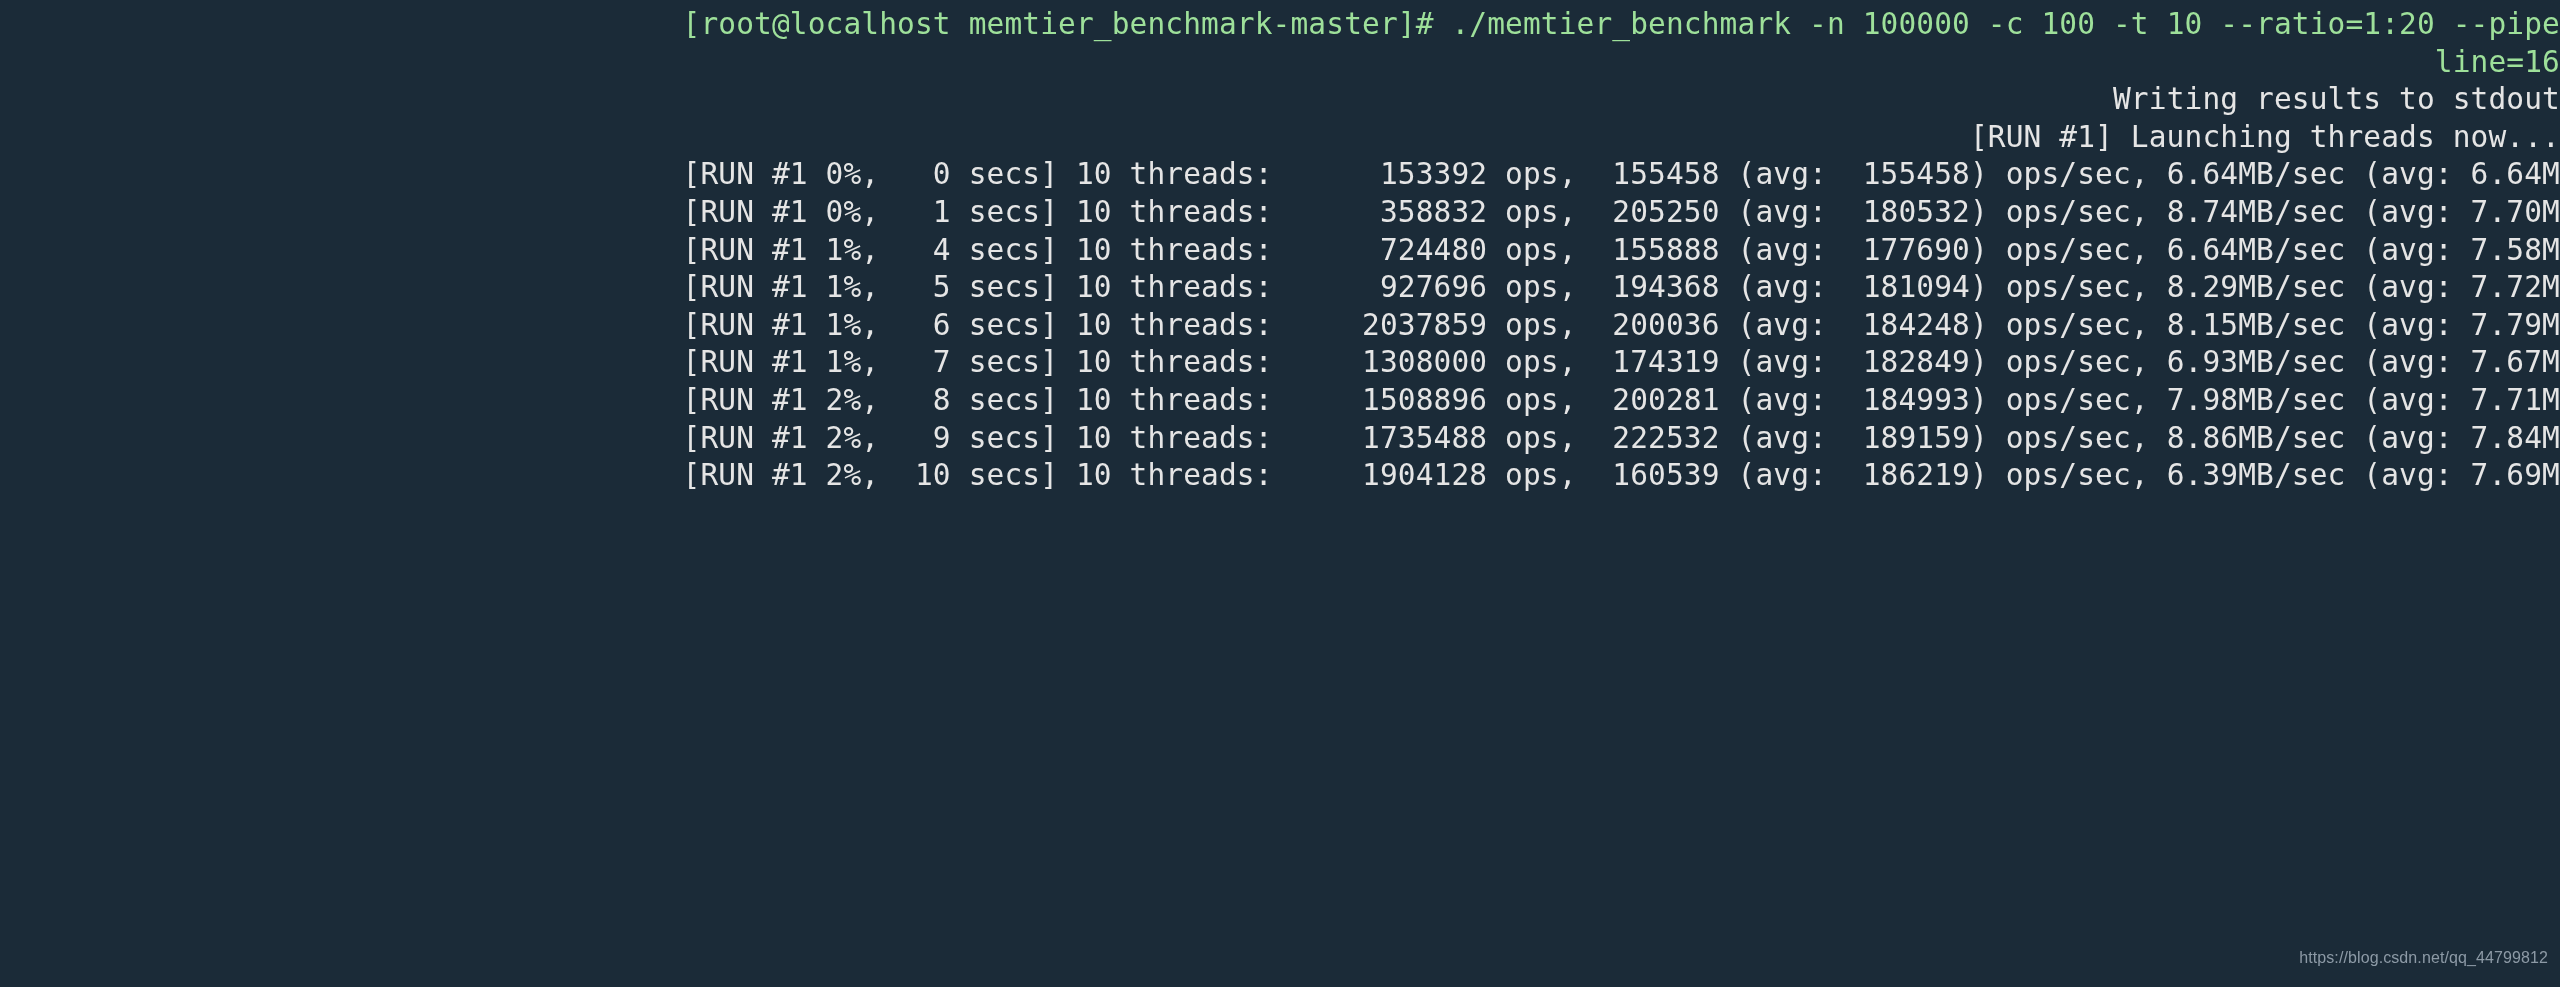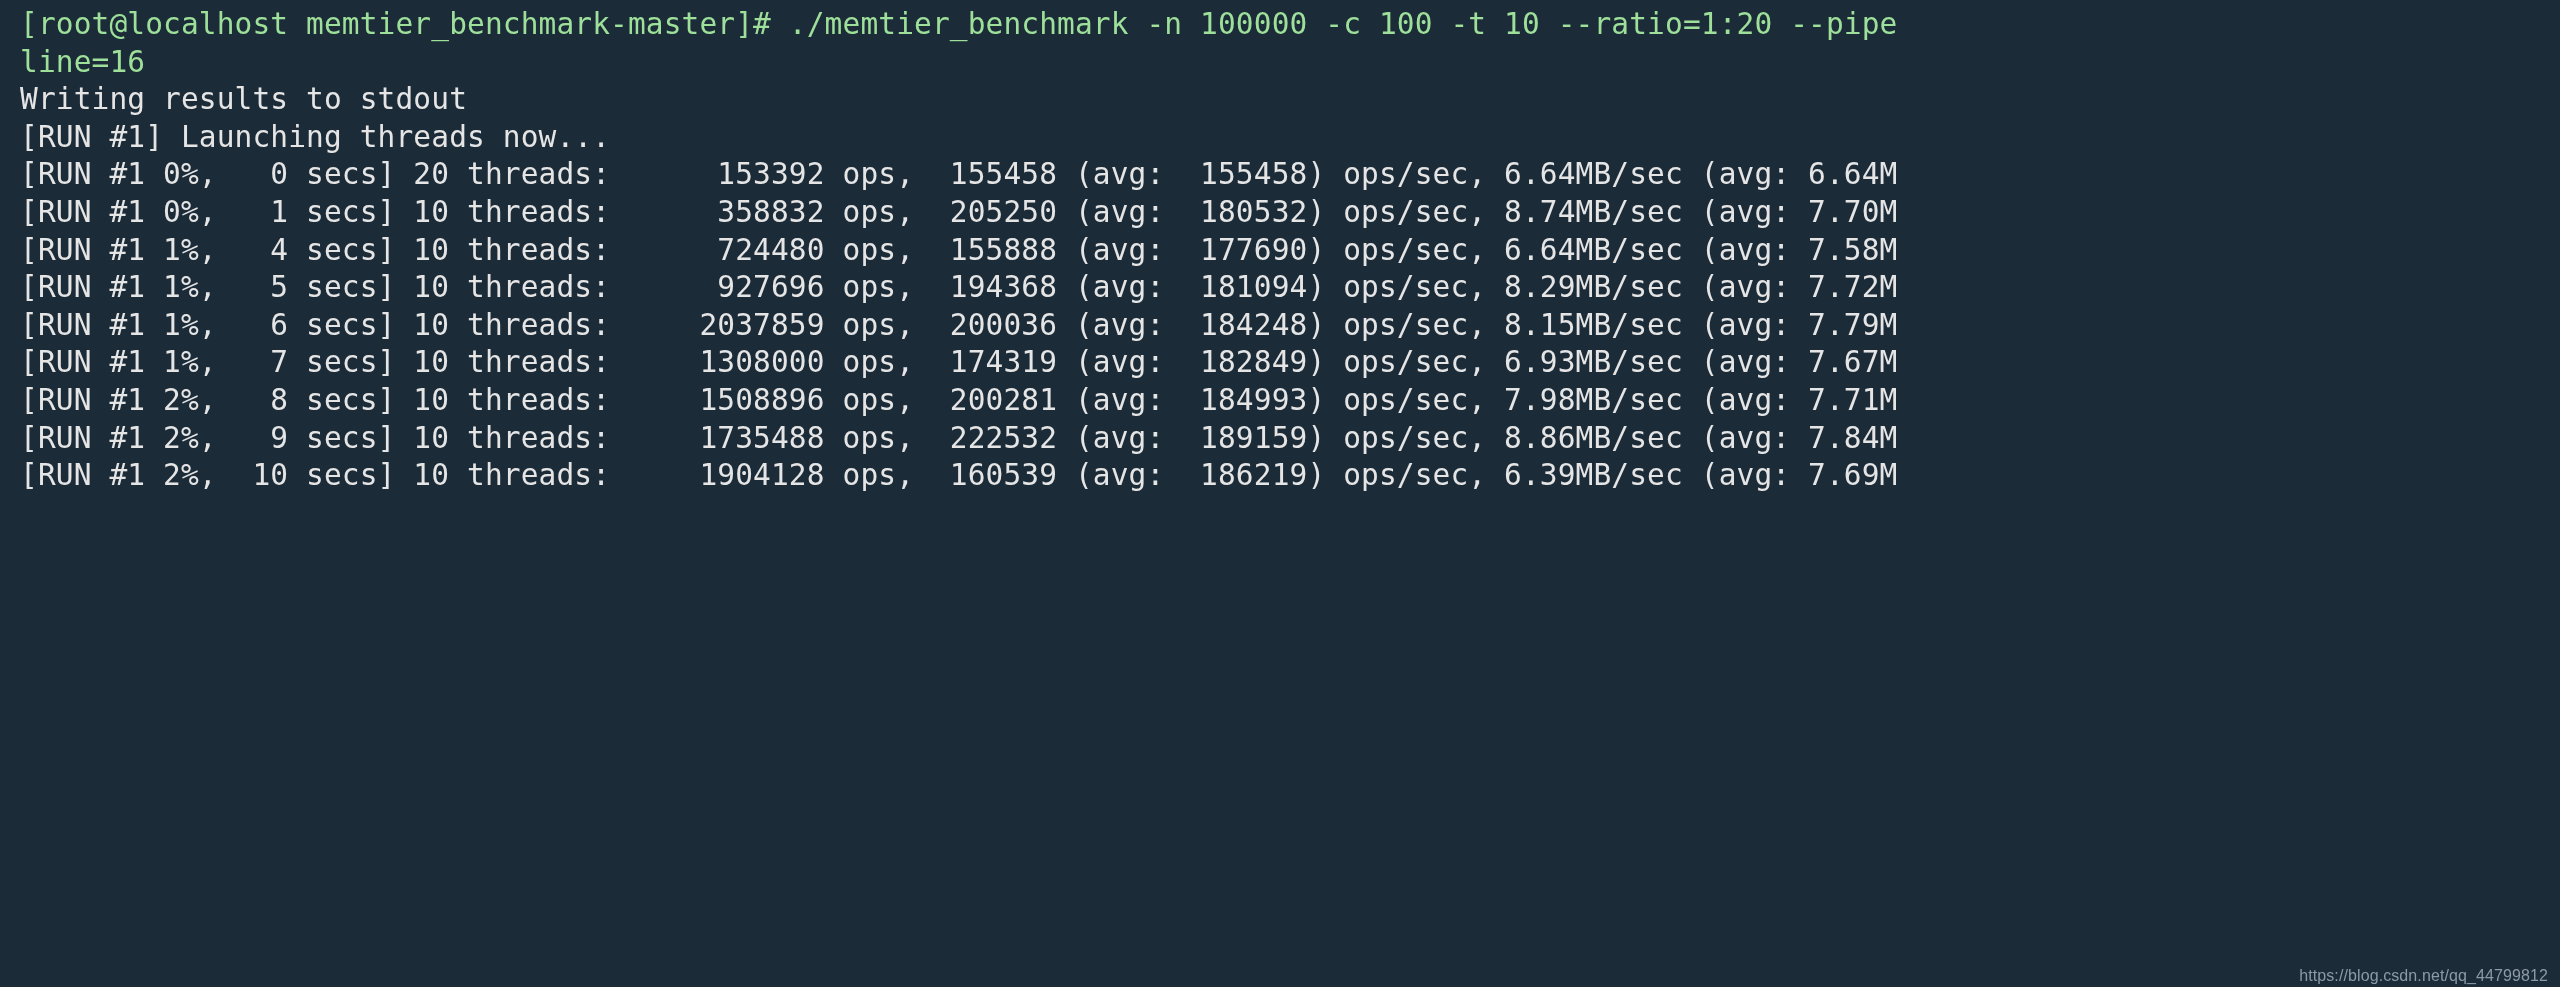--- a/index.html
+++ b/index.html
@@ -14,54 +14,55 @@
     overflow: hidden;
     font-family: "DejaVu Sans Mono", "Liberation Mono", monospace;
   }
   #terminal {
     position: relative;
     width: 2560px;
     height: 987px;
     background: #1b2b38;
     box-sizing: border-box;
     padding: 6px 0 0 20px;
+    text-align: right;
   }
   .term-line {
     color: #e5e5e5;
     font-family: "DejaVu Sans Mono", "Liberation Mono", monospace;
     font-size: 29.5px;
     line-height: 37.6px;
     letter-spacing: 0.12px;
     white-space: pre;
     height: 37.6px;
   }
   .term-line.cmd {
     color: #9ee09a;
   }
   .watermark {
     position: absolute;
     right: 12px;
-    bottom: 2px;
+    bottom: 20px;
     color: #8d9aa6;
     font-family: "Liberation Sans", sans-serif;
     font-size: 16px;
     letter-spacing: 0.1px;
     white-space: pre;
   }
 </style>
 </head>
 <body>
 
 <div id="terminal">
   <div id="terminal-output">
       <div class="term-line cmd">[root@localhost memtier_benchmark-master]# ./memtier_benchmark -n 100000 -c 100 -t 10 --ratio=1:20 --pipe</div>
       <div class="term-line cmd">line=16</div>
       <div class="term-line">Writing results to stdout</div>
       <div class="term-line">[RUN #1] Launching threads now...</div>
-      <div class="term-line">[RUN #1 0%,   0 secs] 20 threads:      153392 ops,  155458 (avg:  155458) ops/sec, 6.64MB/sec (avg: 6.64M</div>
+      <div class="term-line">[RUN #1 0%,   0 secs] 10 threads:      153392 ops,  155458 (avg:  155458) ops/sec, 6.64MB/sec (avg: 6.64M</div>
       <div class="term-line">[RUN #1 0%,   1 secs] 10 threads:      358832 ops,  205250 (avg:  180532) ops/sec, 8.74MB/sec (avg: 7.70M</div>
       <div class="term-line">[RUN #1 1%,   4 secs] 10 threads:      724480 ops,  155888 (avg:  177690) ops/sec, 6.64MB/sec (avg: 7.58M</div>
       <div class="term-line">[RUN #1 1%,   5 secs] 10 threads:      927696 ops,  194368 (avg:  181094) ops/sec, 8.29MB/sec (avg: 7.72M</div>
       <div class="term-line">[RUN #1 1%,   6 secs] 10 threads:     2037859 ops,  200036 (avg:  184248) ops/sec, 8.15MB/sec (avg: 7.79M</div>
       <div class="term-line">[RUN #1 1%,   7 secs] 10 threads:     1308000 ops,  174319 (avg:  182849) ops/sec, 6.93MB/sec (avg: 7.67M</div>
       <div class="term-line">[RUN #1 2%,   8 secs] 10 threads:     1508896 ops,  200281 (avg:  184993) ops/sec, 7.98MB/sec (avg: 7.71M</div>
       <div class="term-line">[RUN #1 2%,   9 secs] 10 threads:     1735488 ops,  222532 (avg:  189159) ops/sec, 8.86MB/sec (avg: 7.84M</div>
       <div class="term-line">[RUN #1 2%,  10 secs] 10 threads:     1904128 ops,  160539 (avg:  186219) ops/sec, 6.39MB/sec (avg: 7.69M</div>
     </div>
   <div class="watermark">https://blog.csdn.net/qq_44799812</div>

